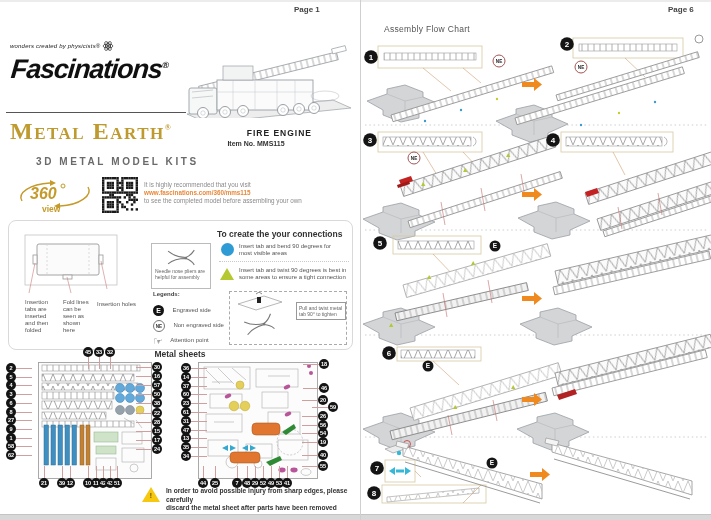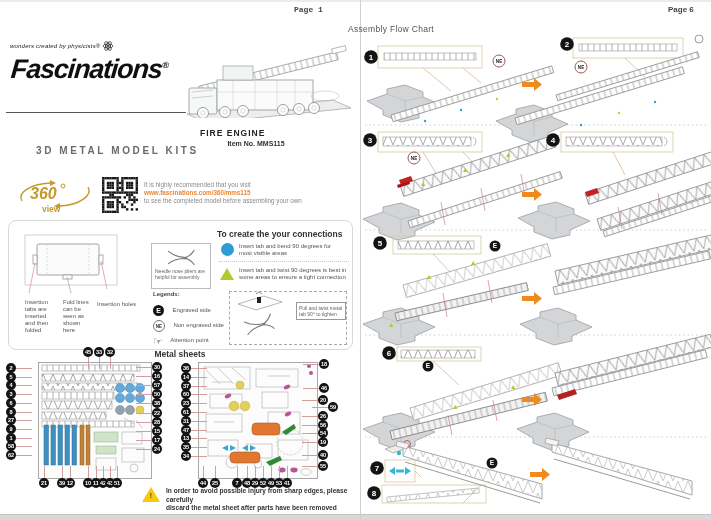--- a/index.html
+++ b/index.html
@@ -12,21 +12,21 @@
   .page-label{position:absolute;font-size:8px;font-weight:bold;color:#444;}
   
   .tagline{font-size:6px;font-style:italic;color:#222;letter-spacing:.2px;}
   .brandname{font-size:27px;font-weight:bold;font-style:italic;color:#101010;letter-spacing:-1.2px;transform:skewX(-5deg);transform-origin:left bottom;line-height:26px;}
   .brandname sup{font-size:9px;letter-spacing:0;}
   .rule{position:absolute;left:6px;top:112px;width:180px;height:1px;background:#555;}
   .metalearth{font-family:"Liberation Serif",serif;font-variant:small-caps;font-weight:bold;
               font-size:24px;letter-spacing:1.5px;color:#bf9b2f;line-height:24px;}
   .metalearth sup{font-size:8px;}
   .me-sub{font-size:10px;font-weight:bold;letter-spacing:2.6px;color:#6a6a6a;}
-  .prod-name{font-size:8.5px;font-weight:bold;letter-spacing:1px;color:#222;text-align:left;}
+  .prod-name{font-size:8.5px;font-weight:bold;letter-spacing:1px;color:#222;text-align:right;}
   .prod-item{font-size:7px;font-weight:bold;color:#333;text-align:center;margin-top:2px;}
   .reco{font-size:6.3px;line-height:8px;color:#8a8a8a;}
   .reco .url{color:#e8883a;font-weight:bold;}
   
   .connbox{position:absolute;left:8px;top:220px;width:343px;height:128px;border:1.2px solid #d9d9d9;border-radius:8px;background:#fff;}
   .t6{font-size:6px;line-height:7px;color:#555;}
   .t5{font-size:5px;line-height:6px;color:#666;}
   .conn-title{font-size:8.5px;font-weight:bold;color:#333;}
   .bullet-circle{width:13px;height:13px;border-radius:50%;background:#2f9bd4;}
   .bullet-tri{width:0;height:0;border-left:7.5px solid transparent;border-right:7.5px solid transparent;border-bottom:12px solid #b5c832;}
@@ -74,21 +74,21 @@
         <path d="M1,4 C6,8 12,10 18,10 M1,16 C6,12 12,11 18,11 M18,10 C21,9 24,6 26,3 M18,11 C21,12 24,14 26,17" stroke="#777" stroke-width="1" fill="none"></path>
         <circle cx="18" cy="10.5" r="1.2" fill="#777"></circle>
       </g>
     </defs>
   </svg>
 
   <div class="strip-top"></div>
   <div class="strip-bottom"></div>
   <div class="divider"></div>
 
-  <div class="page-label" style="left:294px;top:5px;font-family:Liberation Mono, monospace;">Page 1</div>
+  <div class="page-label" style="left:294px;top:5px;">Page 1</div>
 
   <div class="abs" style="left:10px;top:40px;width:180px;">
     <div class="tagline">
       <span>wonders created by physicists®</span>
       <svg width="12" height="12" viewBox="0 0 12 12" style="vertical-align:middle">
         <g stroke="#222" stroke-width="0.7" fill="none">
           <ellipse cx="6" cy="6" rx="5" ry="2"></ellipse>
           <ellipse cx="6" cy="6" rx="5" ry="2" transform="rotate(60 6 6)"></ellipse>
           <ellipse cx="6" cy="6" rx="5" ry="2" transform="rotate(120 6 6)"></ellipse>
         </g>
@@ -124,21 +124,24 @@
         <circle cx="60" cy="85" r="2.2"></circle>
       <circle cx="100" cy="84" r="2.2"></circle>
         <circle cx="116" cy="83" r="2.2"></circle>
         <circle cx="131" cy="82" r="2.2"></circle>
       <ellipse cx="142" cy="70" rx="14" ry="5"></ellipse>
     </g>
   </svg>
 
   <div class="rule"></div>
 
-  <div class="abs me-sub" style="left:36px;top:145px;">3D METAL MODEL KITS</div>
+  <div class="abs metalearth" style="left:10px;top:116px;">
+    <span>Metal Earth</span><sup>®</sup>
+  </div>
+  <div class="abs me-sub" style="left:36px;top:156px;">3D METAL MODEL KITS</div>
 
   <div class="abs" style="left:200px;top:128px;width:112px;">
     <div class="prod-name">FIRE ENGINE</div>
     <div class="prod-item">Item No. MMS115</div>
   </div>
 
   <svg class="abs" style="left:14px;top:174px;" width="82" height="42" viewBox="0 0 82 42">
     <path d="M8,27 C3,19 16,10 36,9" stroke="#c49a2a" stroke-width="1.4" fill="none"></path>
     <path d="M74,13 C79,21 66,31 46,32" stroke="#c49a2a" stroke-width="1.4" fill="none"></path>
     <polygon points="36,6 42,9 36,12" fill="#c49a2a"></polygon>
@@ -559,21 +562,21 @@
     <div class="warn-tri">
         <span class="warn-bang">!</span>
       </div>
   </div>
   <div class="abs warn-text" style="left:166px;top:487px;width:190px;">
     <div>In order to avoid possible injury from sharp edges, please carefully</div>
     <div>discard the metal sheet after parts have been removed</div>
   </div>
 
   <div class="page-label" style="left:668px;top:5px;">Page 6</div>
-  <div class="abs flow-title" style="left:348px;top:24px;">Assembly Flow Chart</div>
+  <div class="abs flow-title" style="left:384px;top:24px;">Assembly Flow Chart</div>
 
   <svg class="abs" style="left:363px;top:25px;" width="348" height="495" viewBox="0 0 348 495">
 
     <g stroke="#c2c2c2" stroke-width="0.8" stroke-dasharray="1.5 2.8">
       <line x1="2" y1="100" x2="346" y2="100"></line>
         <line x1="2" y1="205" x2="346" y2="205"></line>
       <line x1="2" y1="310" x2="346" y2="310"></line>
         <line x1="2" y1="412" x2="346" y2="412"></line>
     </g>
 

